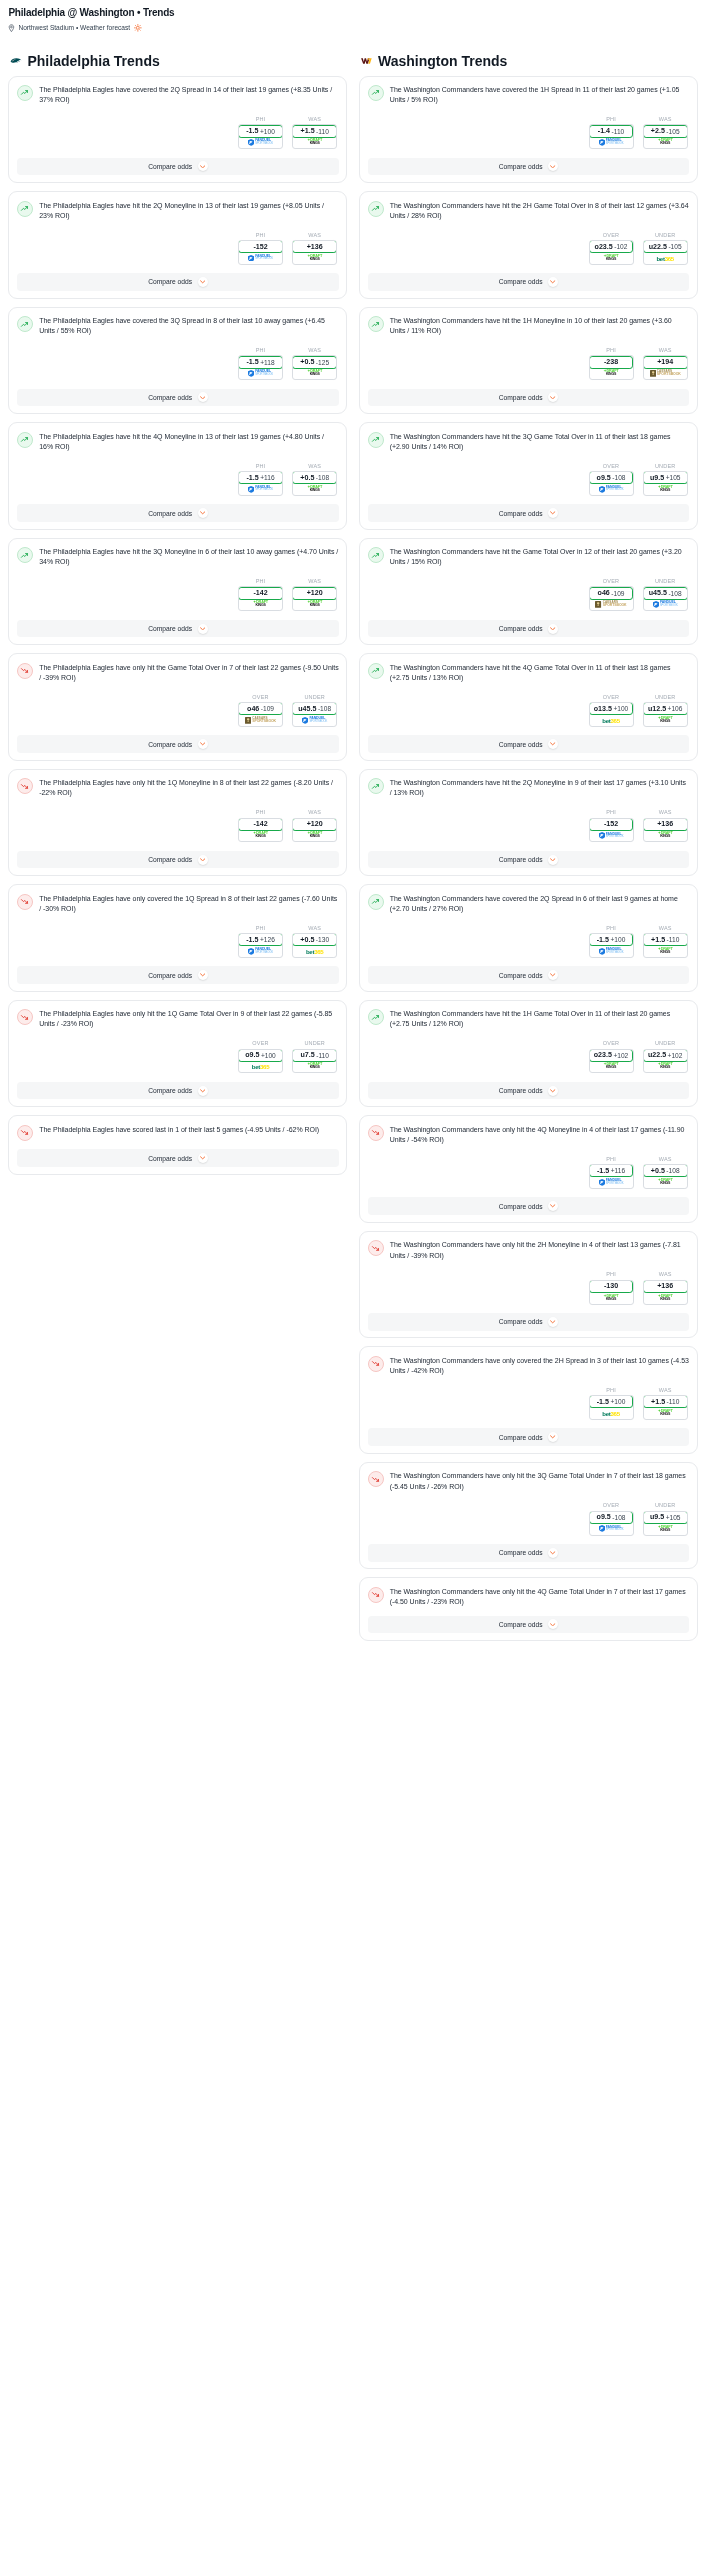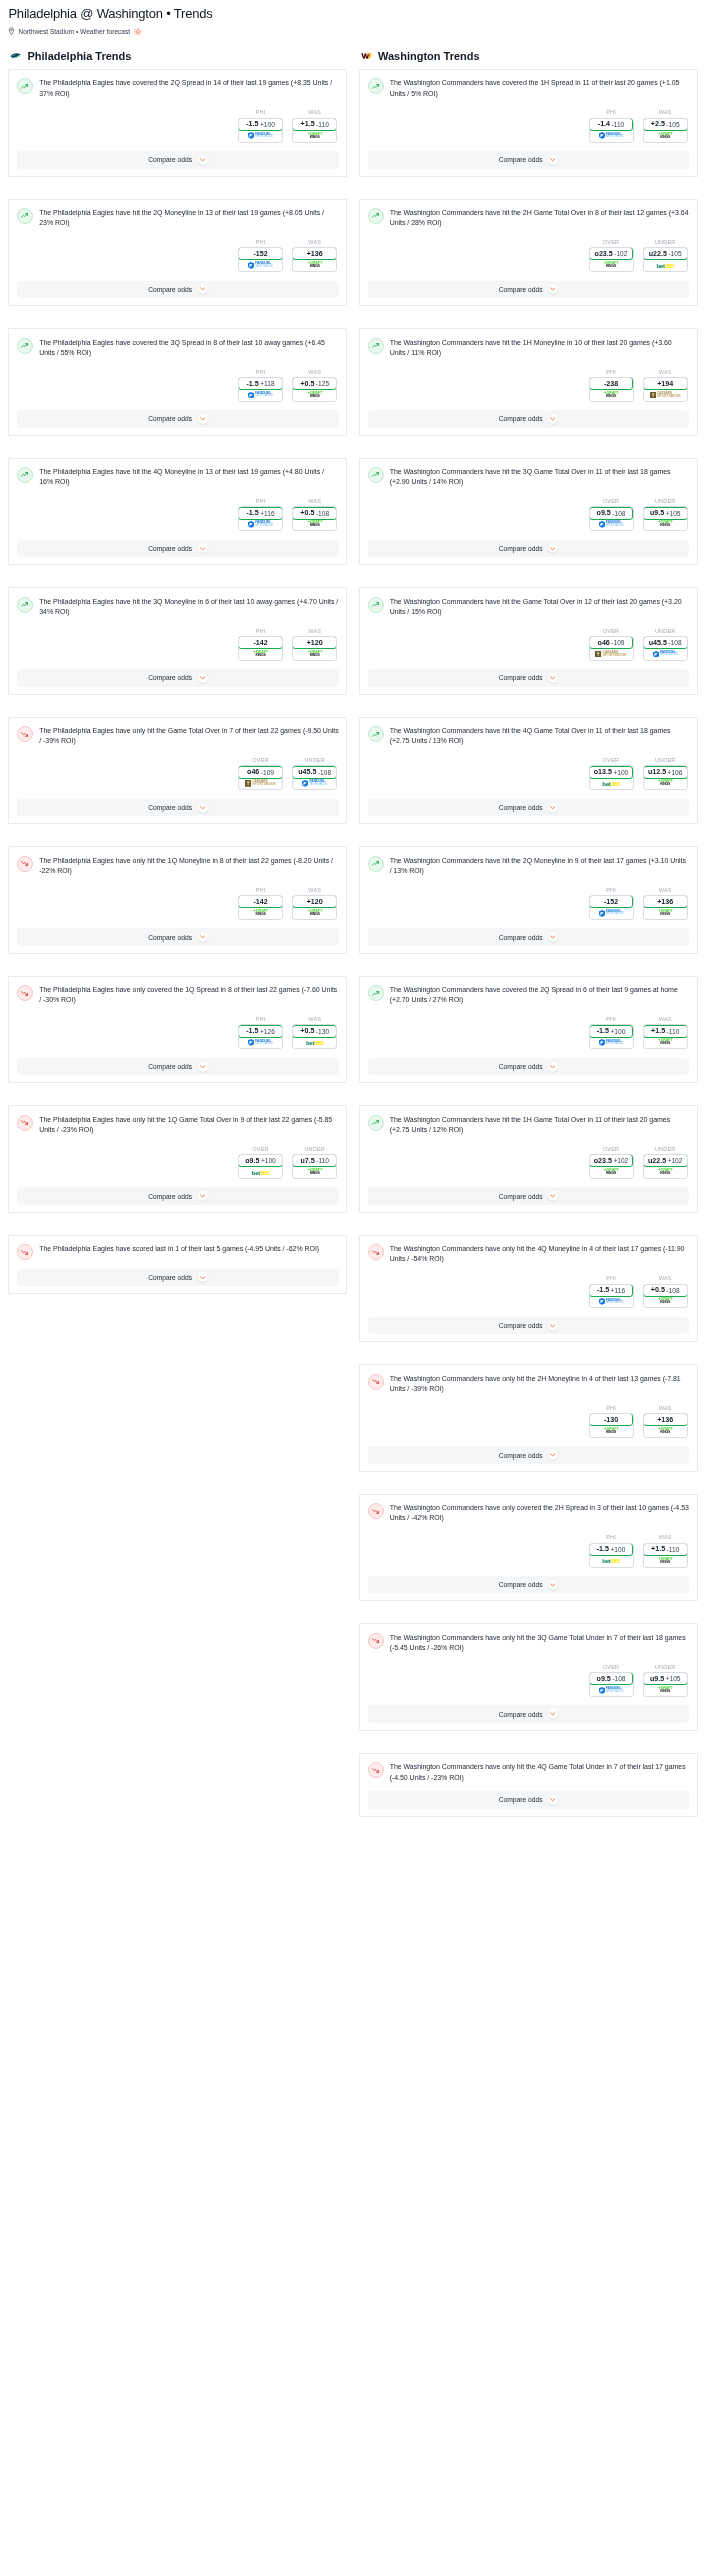--- a/index.html
+++ b/index.html
@@ -7,22 +7,22 @@
     width: 718px;
     background: #ffffff;
     font-family: "Liberation Sans", sans-serif;
     color: #1b2430;
     -webkit-font-smoothing: antialiased;
   }
   .page { padding: 6.9px 8.4px 0 8.4px; }
 
   
   .page-title {
-    font-size: 13px;
-    font-weight: normal;
+    font-size: 10px;
+    font-weight: bold;
     letter-spacing: -0.2px;
     color: #121a24;
     line-height: 1.15;
   }
   .subline {
     display: flex;
     align-items: center;
     gap: 3.1px;
     margin-top: 5.4px;
     font-size: 6.6px;
@@ -37,35 +37,36 @@
     gap: 11.5px;
     margin-top: 14.5px;
     align-items: flex-start;
   }
   .col { width: 339px; flex: 0 0 339px; }
 
   .col-head {
     display: flex;
     align-items: center;
     gap: 4.6px;
-    font-size: 11px;
+    font-size: 14px;
     font-weight: bold;
     color: #121a24;
     margin-bottom: 6.9px;
     padding-left: 1.5px;
+    margin-top: 6px;
   }
   .team-logo { width: 13px; height: 10.7px; display:flex; align-items:center; justify-content:center; }
 
   
   .card {
     border: 0.8px solid #e8eaed;
-    border-radius: 1px;
+    border-radius: 9px;
     background: #fff;
     padding: 7.7px 7.7px 6.9px 7.7px;
-    margin-bottom: 22px;
+    margin-bottom: 8px;
   }
   .card-top { display: flex; gap: 6.1px; align-items: flex-start; }
   .trend-badge {
     width: 16px; height: 16px; flex: 0 0 16px;
     border-radius: 50%;
     display: flex; align-items: center; justify-content: center;
     margin-top: 0.8px;
   }
   .trend-badge.up { background: #e9f9ee; border: 0.8px solid #bfe9cc; }
   .trend-badge.down { background: #fdeceb; border: 0.8px solid #f6c6c3; }

